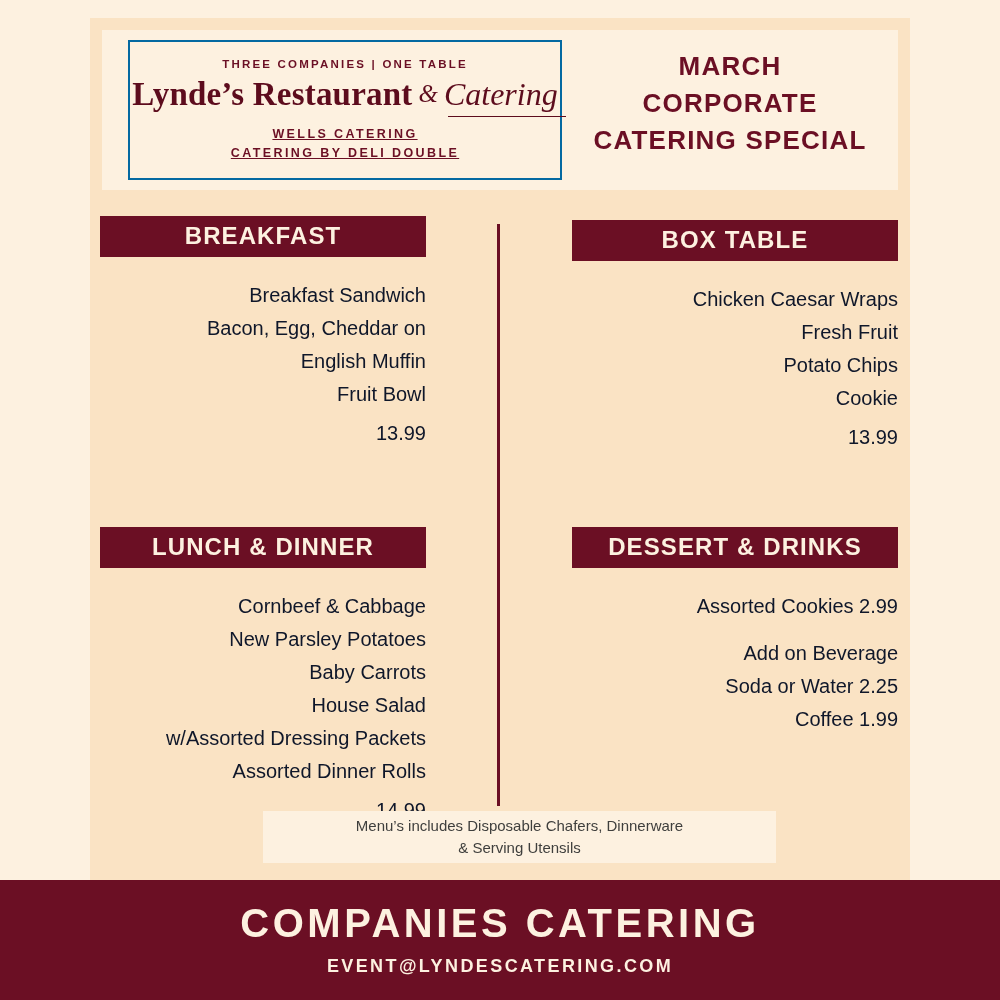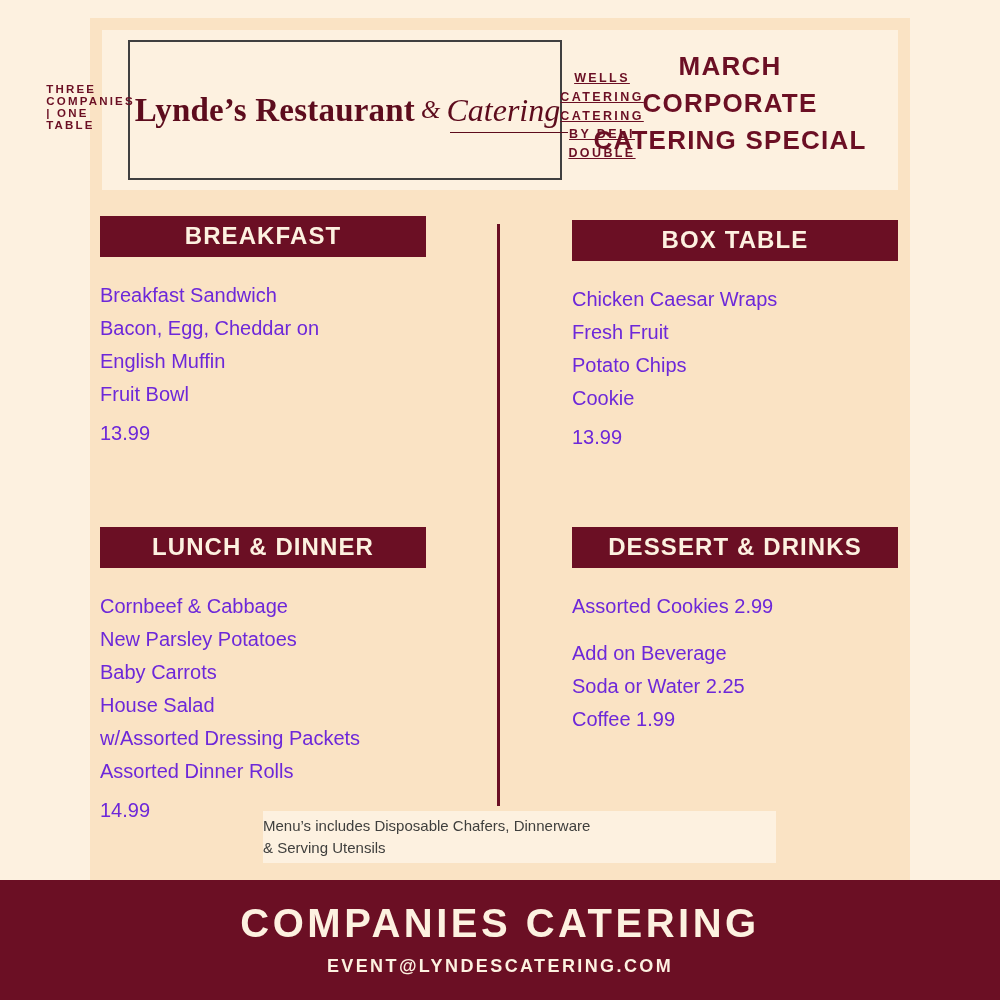--- a/index.html
+++ b/index.html
@@ -37,24 +37,24 @@
     background: #fdf1e0;
     display: flex;
     align-items: center;
   }
   .logo-box {
     position: absolute;
     left: 128px;
     top: 40px;
     width: 434px;
     height: 140px;
-    border: 2px solid #404040;
+    border: 2px solid #0369a1;
     box-sizing: border-box;
     display: flex;
-    flex-direction: row;
+    flex-direction: column;
     align-items: center;
     justify-content: center;
   }
   .logo-top {
     font-size: 11.5px;
     letter-spacing: 2.2px;
     color: #6b0f24;
     font-weight: bold;
     margin-bottom: 6px;
   }
@@ -139,42 +139,42 @@
     color: #fdf1e0;
     font-size: 24px;
     font-weight: bold;
     letter-spacing: 1.1px;
     text-align: center;
     padding: 8px 0 9px;
     line-height: 1;
   }
   .sec-body {
     margin-top: 22px;
-    text-align: left;
-    color: #6d28d9;
+    text-align: right;
+    color: #0f172a;
     font-size: 20px;
     line-height: 1.65;
   }
   .sec-body .line { display: block; }
   .sec-body .gap { display: block; height: 14px; }
   .sec-body .price {
     display: block;
     margin-top: 6px;
   }
   
   .note {
     position: absolute;
     left: 263px;
     top: 811px;
     width: 513px;
     height: 52px;
     background: #fdf1e0;
     display: flex;
     flex-direction: column;
-    align-items: flex-start;
+    align-items: center;
     justify-content: center;
     color: #3f3f3d;
     font-size: 15px;
     line-height: 1.5;
     text-align: center;
   }
   
   .footer {
     position: absolute;
     left: 0;

